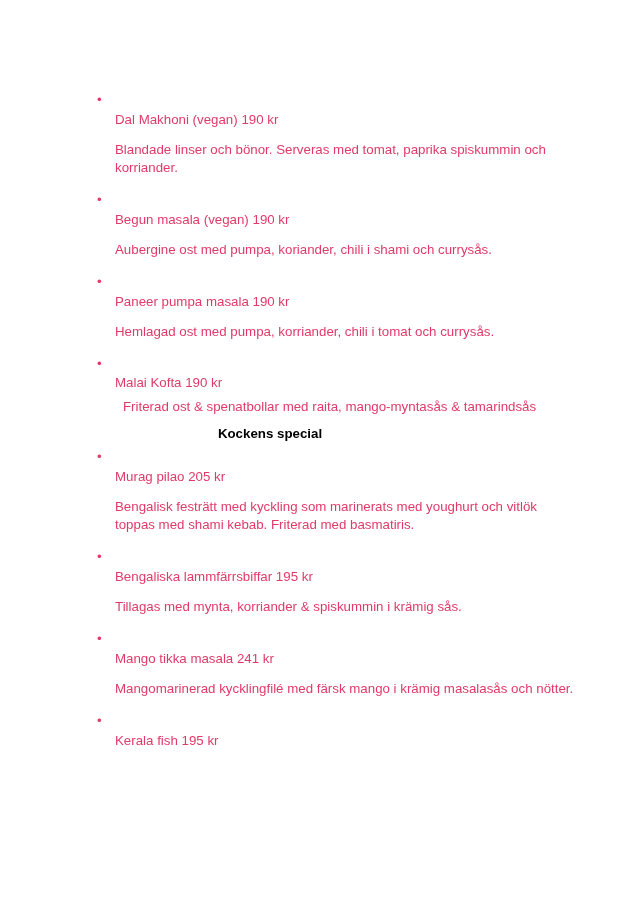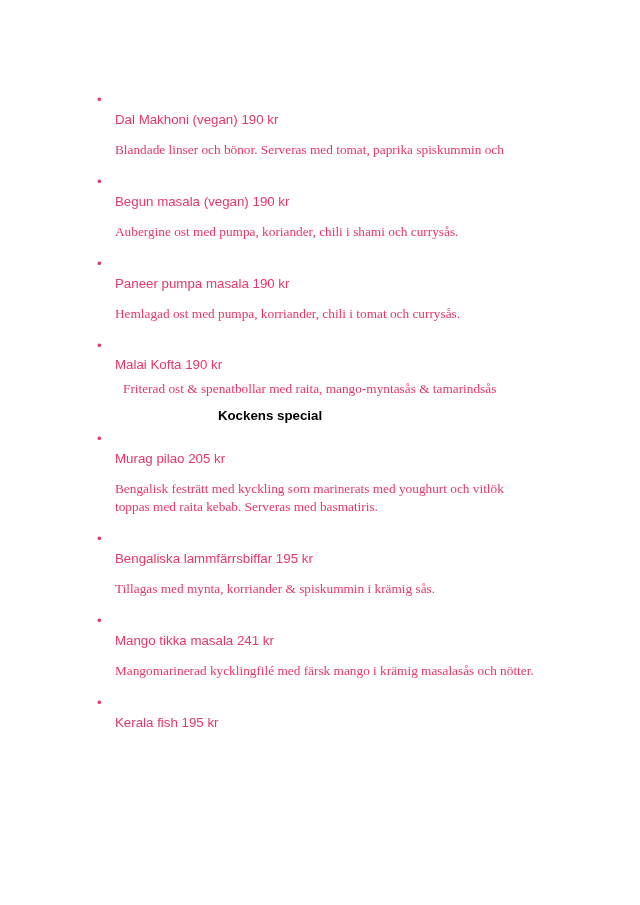--- a/index.html
+++ b/index.html
@@ -22,21 +22,21 @@
     display: block;
     height: 18px;
     line-height: 18px;
     margin-left: -18px;
   }
   .item-title {
     margin-top: 2px;
     line-height: 18px;
     white-space: nowrap;
   }
-  .item-desc { margin-top: 12px; font-family: Liberation Serif, serif; }
+  .item-desc { margin-top: 12px; }
   .desc-line {
     line-height: 18px;
     white-space: nowrap;
   }
   .menu-item.compact { margin-bottom: 0; }
   .menu-item.compact .item-title { margin-top: 1px; }
   .menu-item.compact .item-desc { margin-top: 6px; margin-left: 8px; }
   .section-heading {
     width: 540px;
     margin: 9px 0 5px -115px;
@@ -50,20 +50,21 @@
 <body>
 
 <div class="page">
   <div class="content">
 
     <div class="menu-item">
       <span class="bullet">•</span>
       <div class="item-title">Dal Makhoni (vegan) 190 kr</div>
       <div class="item-desc">
         <div class="desc-line">Blandade linser och bönor. Serveras med tomat, paprika spiskummin och</div>
+        <div class="desc-line">korriander.</div>
       </div>
     </div>
 
     <div class="menu-item">
       <span class="bullet">•</span>
       <div class="item-title">Begun masala (vegan) 190 kr</div>
       <div class="item-desc">
         <div class="desc-line">Aubergine ost med pumpa, koriander, chili i shami och currysås.</div>
       </div>
     </div>
@@ -84,21 +85,21 @@
       </div>
     </div>
 
     <div class="section-heading">Kockens special</div>
 
     <div class="menu-item">
       <span class="bullet">•</span>
       <div class="item-title">Murag pilao 205 kr</div>
       <div class="item-desc">
         <div class="desc-line">Bengalisk festrätt med kyckling som marinerats med youghurt och vitlök</div>
-        <div class="desc-line">toppas med raita kebab. Serveras med basmatiris.</div>
+        <div class="desc-line">toppas med shami kebab. Friterad med basmatiris.</div>
       </div>
     </div>
 
     <div class="menu-item">
       <span class="bullet">•</span>
       <div class="item-title">Bengaliska lammfärrsbiffar 195 kr</div>
       <div class="item-desc">
         <div class="desc-line">Tillagas med mynta, korriander &amp; spiskummin i krämig sås.</div>
       </div>
     </div>

